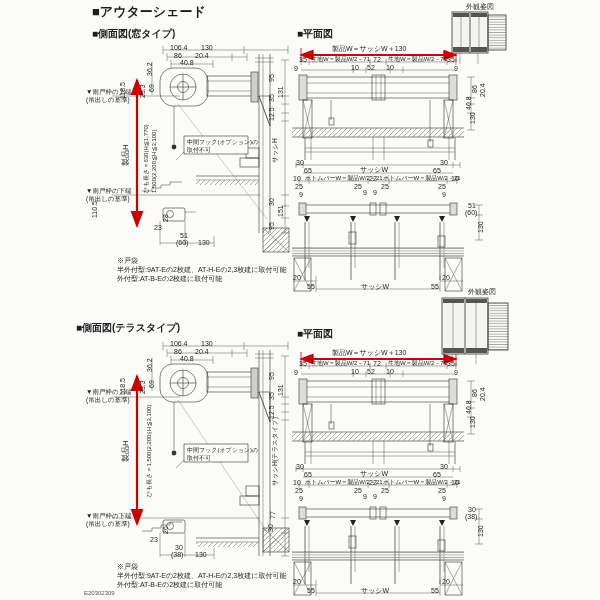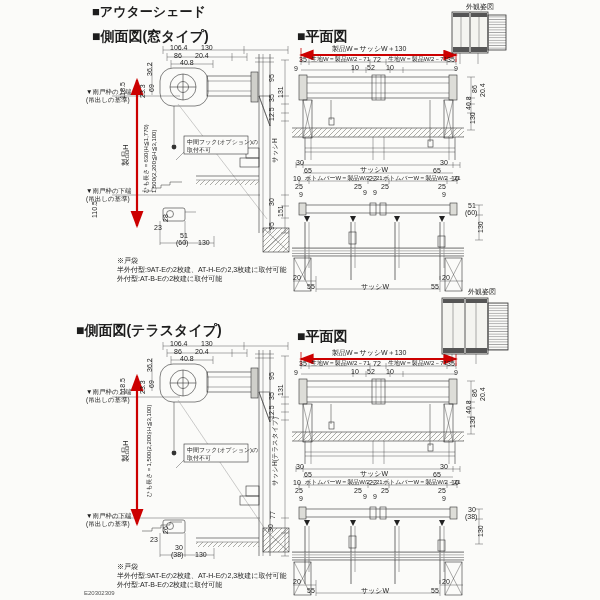--- a/index.html
+++ b/index.html
@@ -6,21 +6,21 @@
   body{width:600px;height:600px;position:relative;background:#fbfbf9;
        font-family:"Liberation Sans",sans-serif;color:#222;overflow:hidden;}
   #stage{position:absolute;left:0;top:0;width:600px;height:600px;}
   svg{position:absolute;left:0;top:0;}
   .lbl{position:absolute;font-size:7px;line-height:1;white-space:nowrap;color:#1d1d1d;}
   .s6{font-size:6px;}
   .s65{font-size:6.5px;}
   .rot{transform-origin:0 0;transform:rotate(-90deg);}
   .t1{font-size:13px;font-weight:bold;}
   .t2{font-size:8px;}
-  .sec{font-size:14px;font-weight:bold;}
+  .sec{font-size:10px;font-weight:bold;}
   .ext{font-size:7px;}
   .note{font-size:7px;line-height:1.3;}
   .doc{font-size:6px;color:#555;}
 </style>
 </head>
 <body>
 
 <div id="stage">
 
 <svg width="600" height="600" viewBox="0 0 600 600">

